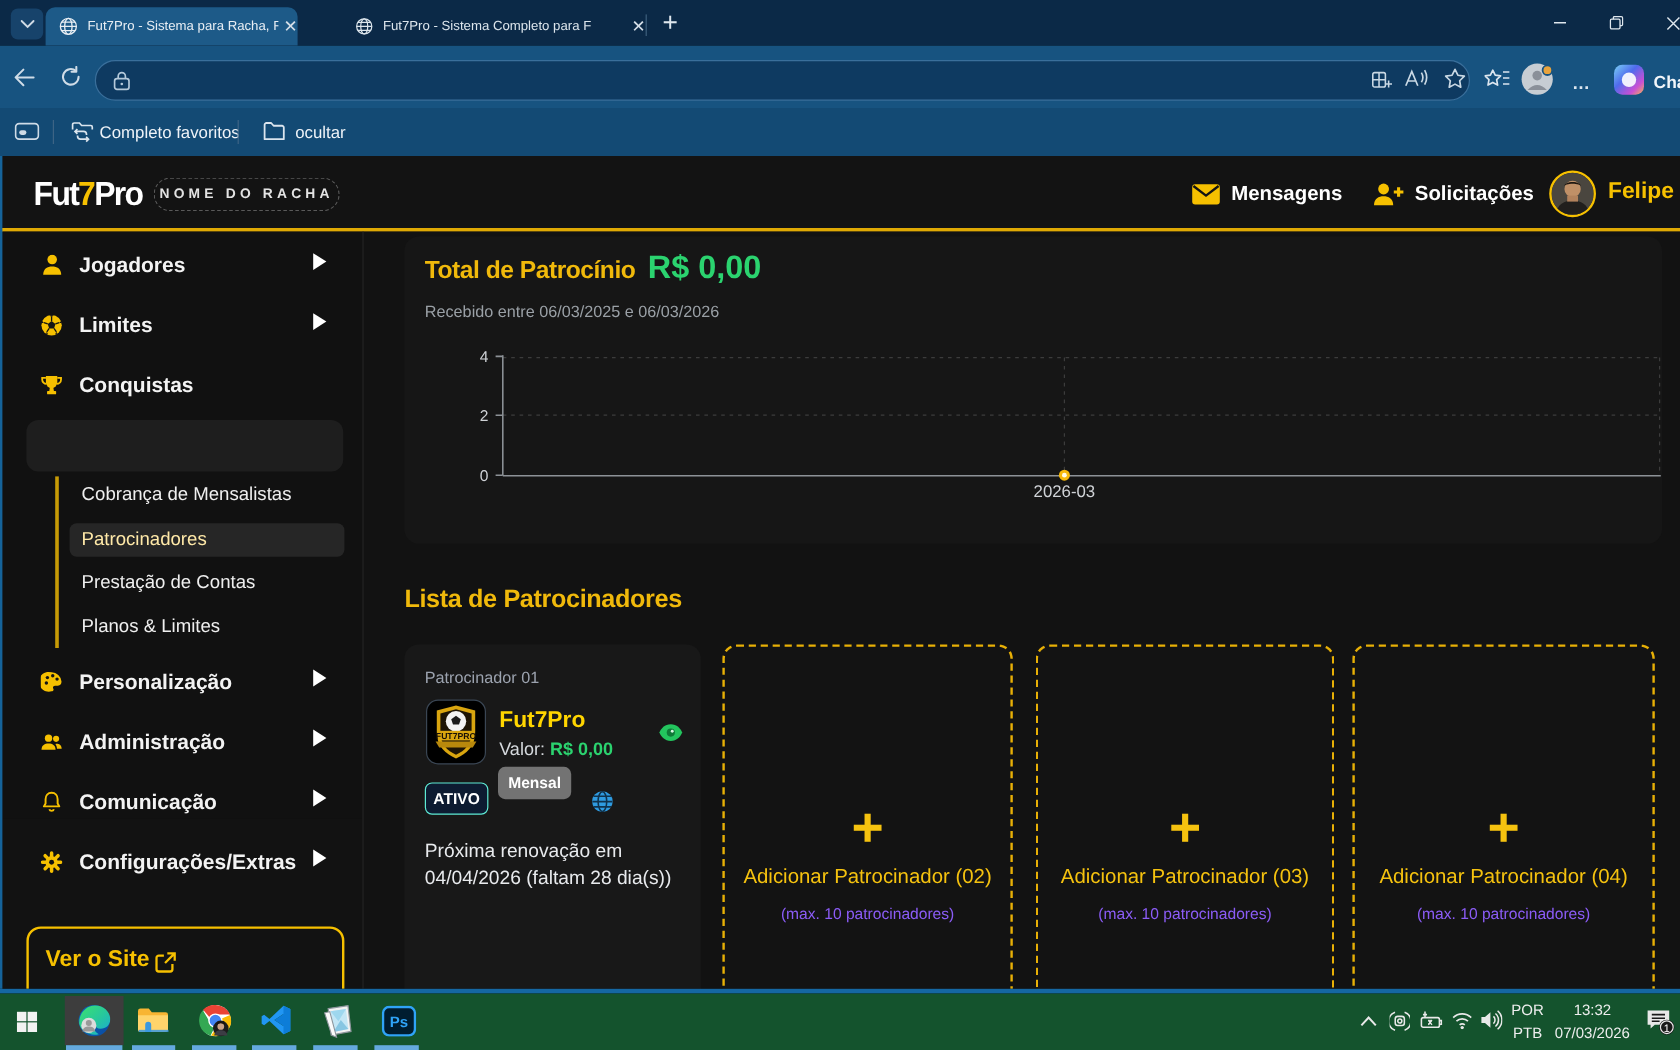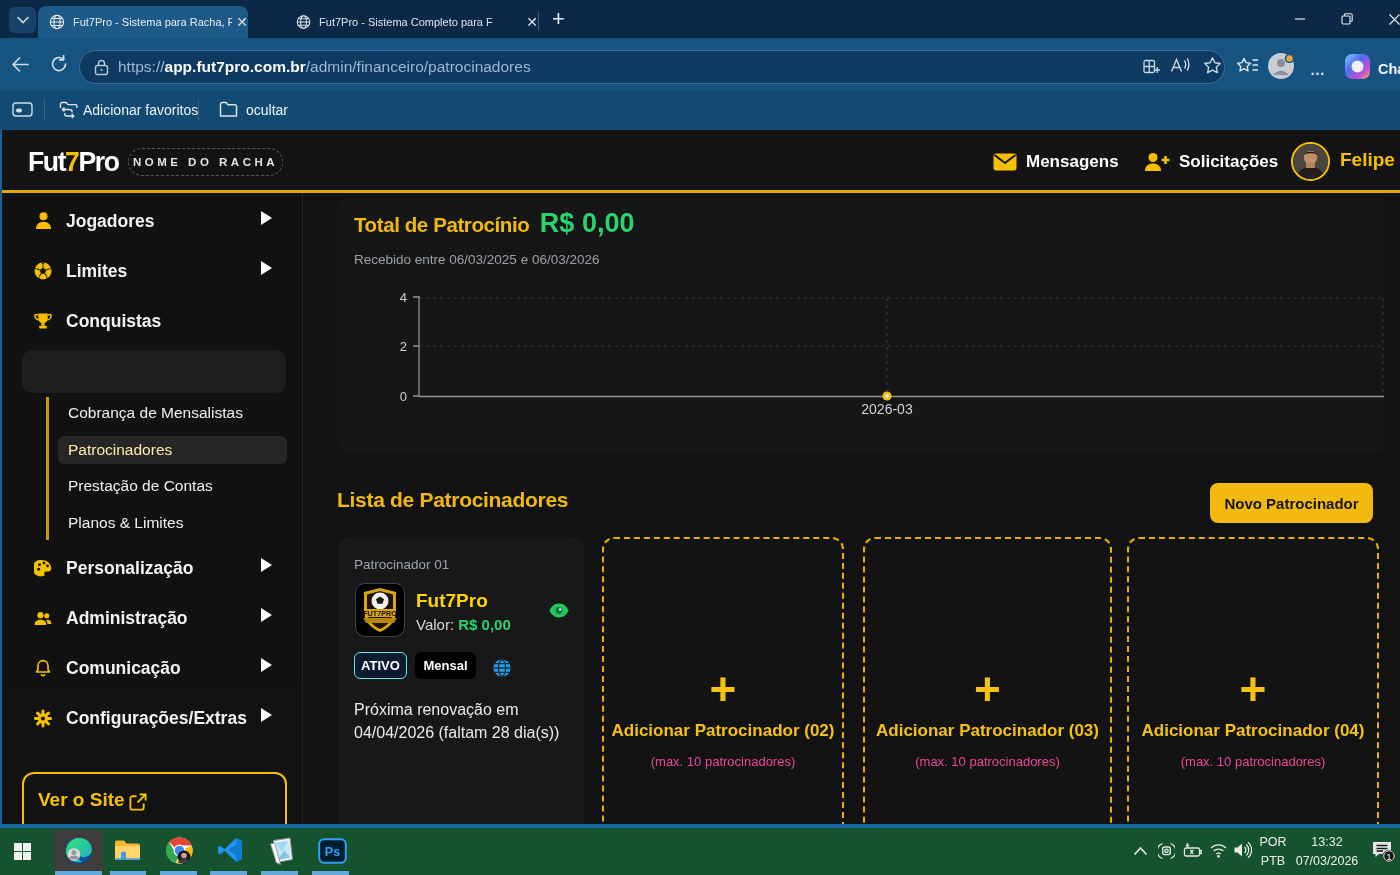--- a/index.html
+++ b/index.html
@@ -40,22 +40,22 @@
   .sub { position:absolute; left:66px; color:#efefef; font-size:15.5px; }
 
   
   .panel { position:absolute; left:34px; top:4px; width:1048px; height:256px; background:#161616; border-radius:12px; }
   .cardbase { position:absolute; top:344px; height:310px; border-radius:12px; }
 
   
   .badge { height:27px; border-radius:6px; color:#fff; font-size:13px; font-weight:bold; display:flex; align-items:center; justify-content:center; }
   .dashc { border:2px dashed #e8b006; background:#131313; }
   .plus { position:absolute; left:0; width:100%; top:127px; text-align:center; color:#f5c20f; font-size:46px; font-weight:bold; line-height:46px; }
-  .addlbl { position:absolute; left:0; width:100%; top:182px; text-align:center; color:#f5c20f; font-size:17px; font-weight:bold; }
-  .addsub { position:absolute; left:0; width:100%; top:215px; text-align:center; color:#ec4899; font-size:13px; }
+  .addlbl { position:absolute; left:0; width:100%; top:182px; text-align:center; color:#f5c20f; font-size:17px; font-weight:normal; }
+  .addsub { position:absolute; left:0; width:100%; top:215px; text-align:center; color:#8b5cf6; font-size:13px; }
 
   
   #bstrip { position:absolute; left:0; top:824px; width:1400px; height:4px; background:#1567a2; }
   #taskbar { position:absolute; left:0; top:828px; width:1400px; height:47px; background:#14532d; color:#eee; }
   .tline { position:absolute; top:43px; height:4px; background:#64a9de; }
 </style>
 </head>
 <body>
 
 <div id="titlebar"></div>
@@ -118,21 +118,20 @@
     <path d="M15.5 9 A6.5 6.5 0 1 1 13.2 4.05" stroke="#cfdce7" stroke-width="1.7" fill="none" stroke-linecap="round"></path>
     <path d="M13.6 0.8 L13.6 4.8 L9.6 4.8" stroke="#cfdce7" stroke-width="1.7" fill="none" stroke-linecap="round" stroke-linejoin="round"></path>
   </svg>
 
 <div class="urlpill">
   <svg style="margin-left:14px" width="15" height="17" viewBox="0 0 15 17">
       <rect x="1.5" y="6.5" width="12" height="9" rx="2" fill="none" stroke="#b4c9da" stroke-width="1.4"></rect>
       <path d="M4.5 6.5 V4.5 A3 3 0 0 1 10.5 4.5 V6.5" fill="none" stroke="#b4c9da" stroke-width="1.4"></path>
       <circle cx="7.5" cy="11" r="1.1" fill="#b4c9da"></circle>
     </svg>
-  <span style="margin-left:9px; font-size:15.5px; color:#9db8cf;">https://<b style="color:#fafcfe;">app.fut7pro.com.br</b>/admin/financeiro/patrocinadores</span>
 </div>
 
 <svg style="position:absolute; left:1143px; top:58px;" width="17" height="17" viewBox="0 0 17 17">
     <g stroke="#c9d8e4" stroke-width="1.3" fill="none">
       <rect x="1" y="2.5" width="10.5" height="12" rx="1.5"></rect>
       <path d="M6.2 2.5 V14.5 M1 8.5 H11.5"></path>
       <path d="M14.2 9 V15 M11.2 12 H17"></path>
     </g>
   </svg>
 <svg style="position:absolute; left:1170px; top:57px;" width="20" height="18" viewBox="0 0 20 18">
@@ -175,21 +174,21 @@
     <rect x="4" y="9.5" width="6" height="4" rx="2" fill="#cfdce7"></rect>
   </svg>
 <div style="position:absolute; left:44px; top:100px; width:1px; height:20px; background:#3d6485;"></div>
 <svg style="position:absolute; left:59px; top:100px;" width="20" height="19" viewBox="0 0 20 19">
     <g fill="none" stroke="#dbe5ee" stroke-width="1.4">
       <path d="M1.5 8 V3.8 A1.3 1.3 0 0 1 2.8 2.5 H7.2 L9 4.6 H16.6 A1.3 1.3 0 0 1 17.9 5.9 V8"></path>
       <path d="M5.5 11.5 L3.5 9.5 L5.5 7.5 M3.6 9.5 H10.5 A2.6 2.6 0 0 1 13.1 12.1 V12.6"></path>
       <path d="M12.8 14 L14.8 16 L12.8 18 M14.7 16 H8.2 A2.6 2.6 0 0 1 5.6 13.4 V13"></path>
     </g>
   </svg>
-<div style="position:absolute; left:83px; top:102px; color:#eef3f8; font-size:14px;">Adicionar favoritos</div>
+<div style="position:absolute; left:83px; top:102px; color:#eef3f8; font-size:14px;">Completo favoritos</div>
 <div style="position:absolute; left:198px; top:100px; width:1px; height:20px; background:#3d6485;"></div>
 <svg style="position:absolute; left:219px; top:101px;" width="19" height="17" viewBox="0 0 19 17">
     <path d="M1.5 15 V3 A1.5 1.5 0 0 1 3 1.5 H7 L9 3.8 H16 A1.5 1.5 0 0 1 17.5 5.3 V15 Z" fill="none" stroke="#dbe5ee" stroke-width="1.5" stroke-linejoin="round"></path>
   </svg>
 <div style="position:absolute; left:246px; top:102px; color:#eef3f8; font-size:14px;">ocultar</div>
 
 <div id="app">
 
   <div id="appheader">
     <div class="logo">Fut<span style="color:#f6c000;">7</span>Pro</div>
@@ -360,21 +359,20 @@
       </g>
       <text x="70" y="95" fill="#cfd2d6" font-size="13" text-anchor="end">4</text>
       <text x="70" y="144" fill="#cfd2d6" font-size="13" text-anchor="end">2</text>
       <text x="70" y="194" fill="#cfd2d6" font-size="13" text-anchor="end">0</text>
       <circle cx="550" cy="189" r="4.6" fill="#f6b90a"></circle>
       <circle cx="550" cy="189" r="2" fill="#fffbe6"></circle>
       <text x="550" y="207" fill="#cfd2d6" font-size="14" text-anchor="middle">2026-03</text>
     </svg>
 
     <div style="position:absolute; left:34px; top:295px; color:#f0b90b; font-size:21px; font-weight:bold; letter-spacing:-0.3px;">Lista de Patrocinadores</div>
-    <div style="position:absolute; left:907px; top:290px; width:163px; height:40px; background:#f2ba0d; border-radius:8px; display:flex; align-items:center; justify-content:center; color:#161616; font-size:15px; font-weight:bold;">Novo Patrocinador</div>
 
     <div class="cardbase" style="left:34px; width:247px; background:#181818;">
       <div style="position:absolute; left:17px; top:20px; color:#9ca3af; font-size:13.5px;">Patrocinador 01</div>
       <div style="position:absolute; left:18px; top:46px; width:50px; height:54px; background:#000; border:1px solid #3a4654; border-radius:10px; overflow:hidden;">
         <svg width="48" height="52" viewBox="0 0 48 52">
           <path d="M24 4 L40 8 V26 C40 38 33 44 24 48 C15 44 8 38 8 26 V8 Z" fill="#d9a50f"></path>
           <path d="M24 7 L37 10.5 V26 C37 36 31.5 41.5 24 45 C16.5 41.5 11 36 11 26 V10.5 Z" fill="#1d1405"></path>
           <circle cx="24" cy="17" r="8.5" fill="#f2f2f2"></circle>
           <polygon points="24,12.5 28,15.3 26.5,19.8 21.5,19.8 20,15.3" fill="#1a1a1a"></polygon>
           <rect x="10" y="25" width="28" height="8" fill="#d9a50f"></rect>
@@ -383,21 +381,21 @@
         </svg>
       </div>
       <div style="position:absolute; left:79px; top:53px; color:#ffd500; font-size:19px; font-weight:bold;">Fut7Pro</div>
       <div style="position:absolute; left:79px; top:79px; font-size:15px; color:#d5d9dd;">Valor: <span style="color:#2bd36f; font-weight:bold;">R$ 0,00</span></div>
       <svg style="position:absolute; left:212px; top:66px;" width="20" height="15" viewBox="0 0 20 15">
           <path d="M10 0.5 C5 0.5 1.8 4 0.5 7.5 C1.8 11 5 14.5 10 14.5 C15 14.5 18.2 11 19.5 7.5 C18.2 4 15 0.5 10 0.5 Z" fill="#23c55e"></path>
           <circle cx="10" cy="7.5" r="3.4" fill="#0f7a38"></circle>
           <circle cx="11.2" cy="6.4" r="1.2" fill="#d9f9e4"></circle>
         </svg>
       <div class="badge" style="position:absolute; left:17px; top:115px; width:53px; background:#0d1b31; border:1px solid #5eead4;">ATIVO</div>
-      <div class="badge" style="position:absolute; left:78px; top:115px; width:61px; background:#000000;">Mensal</div>
+      <div class="badge" style="position:absolute; left:78px; top:102px; width:61px; background:#737373;">Mensal</div>
       <svg style="position:absolute; left:156px; top:122px;" width="18" height="18" viewBox="0 0 18 18">
           <circle cx="9" cy="9" r="8.6" fill="#2f9be0"></circle>
           <g stroke="#10334d" stroke-width="1.3" fill="none">
             <ellipse cx="9" cy="9" rx="3.6" ry="8.2"></ellipse>
             <path d="M0.6 9 H17.4 M1.8 4.6 H16.2 M1.8 13.4 H16.2"></path>
           </g>
         </svg>
       <div style="position:absolute; left:17px; top:164px; color:#e8eaed; font-size:16px;">Próxima renovação em</div>
       <div style="position:absolute; left:17px; top:187px; color:#e8eaed; font-size:16px;">04/04/2026 (faltam 28 dia(s))</div>
     </div>

